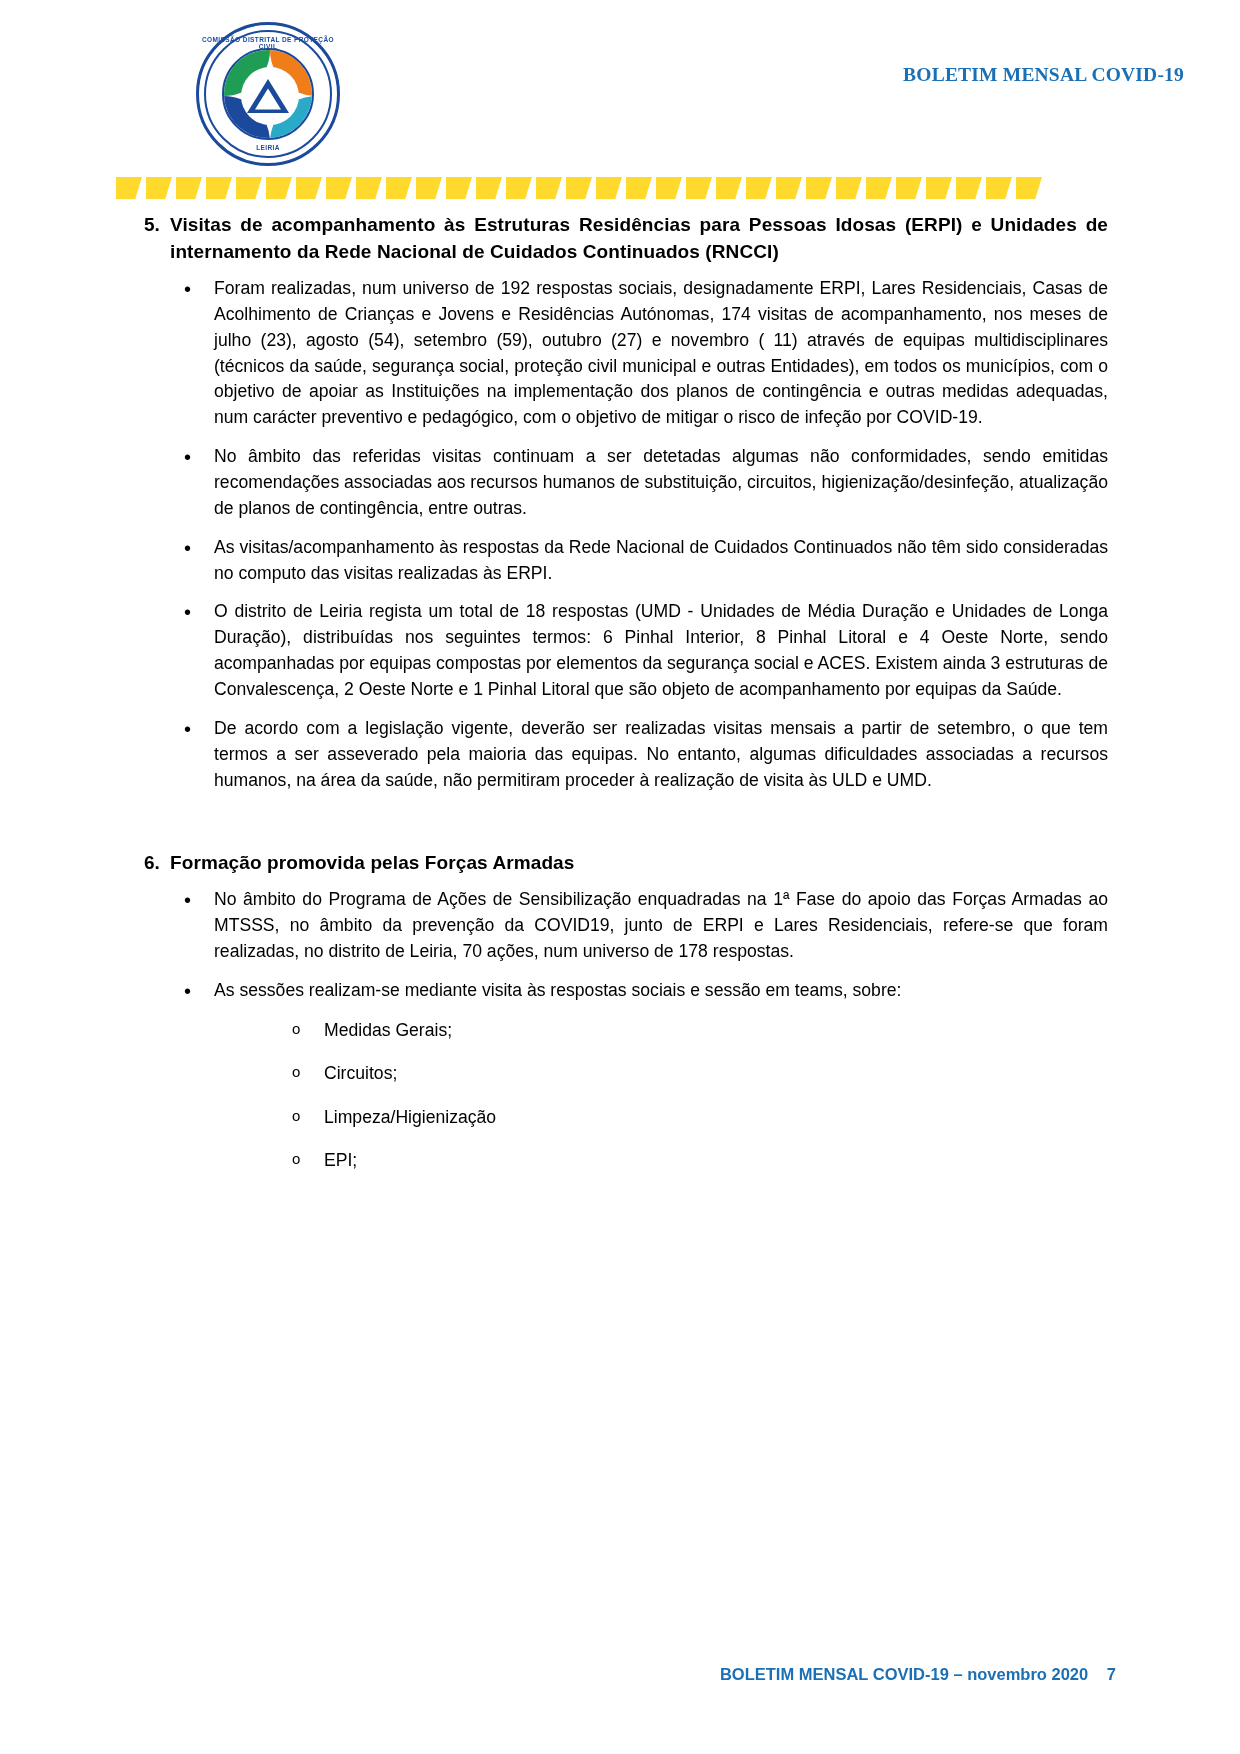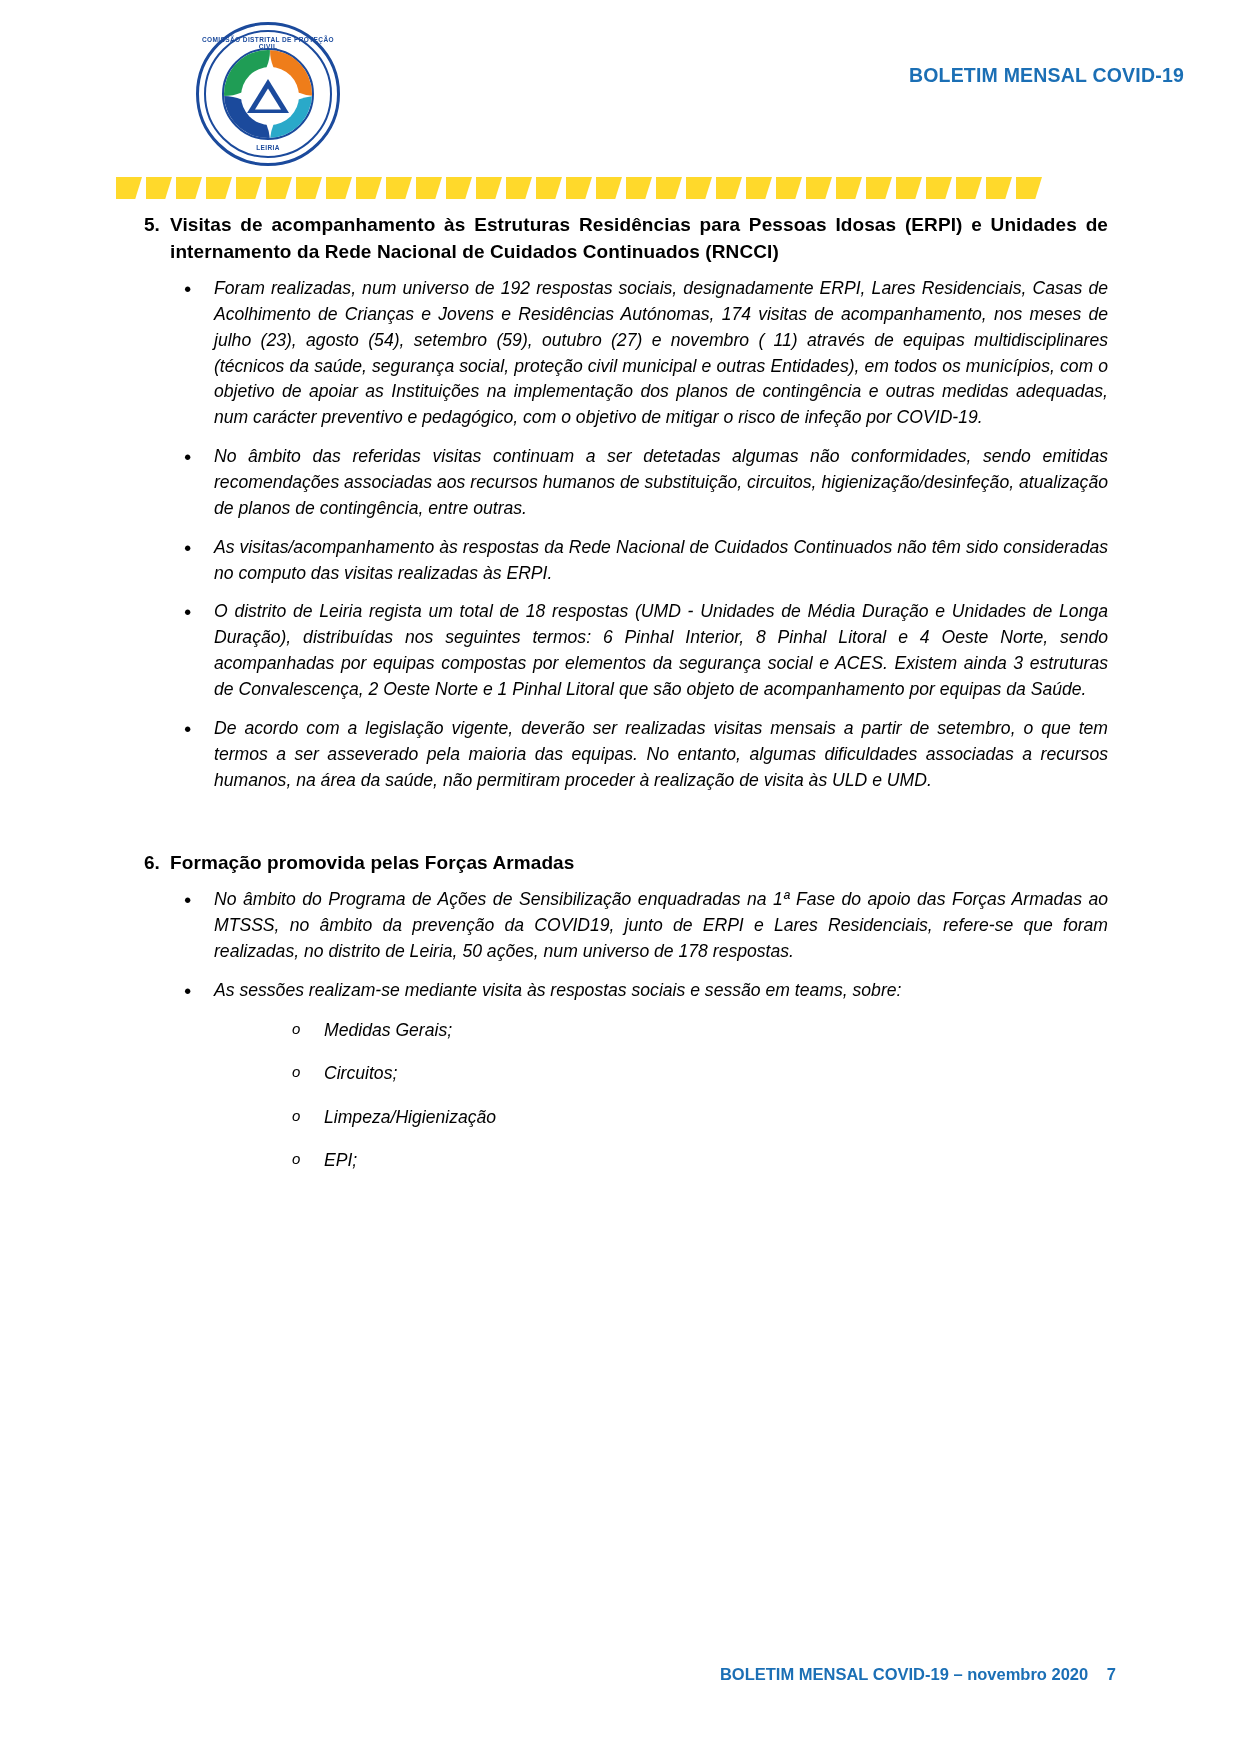--- a/index.html
+++ b/index.html
@@ -118,20 +118,21 @@
 
   .header-titles {
     position: absolute;
     right: 56px;
     top: 58px;
     color: #1b6fb5;
     font-weight: bold;
     font-size: 19.5px;
     letter-spacing: .2px;
     line-height: 1.75;
+    font-family: Liberation Serif, serif;
   }
 
   
   .chevron-strip {
     position: absolute;
     left: 116px;
     top: 177px;
     width: 976px;
     height: 22px;
     display: flex;
@@ -174,21 +175,20 @@
   .section-title {
     flex: 1;
     text-align: justify;
     text-justify: inter-word;
   }
 
   ul.bullets {
     list-style: none;
     margin: 0 0 0 0;
     padding: 0 0 0 38px;
-    font-style: italic;
   }
   ul.bullets > li {
     position: relative;
     padding-left: 44px;
     margin-bottom: 13px;
     font-size: 17.6px;
     line-height: 1.47;
     text-align: justify;
     text-justify: inter-word;
   }
@@ -315,21 +315,21 @@
   </div>
 
   <div class="gap-between-sections"></div>
 
   <div class="section">
     <div class="section-heading">
       <div class="section-num">6.</div>
       <div class="section-title">Formação promovida pelas Forças Armadas</div>
     </div>
     <ul class="bullets">
-      <li>No âmbito do Programa de Ações de Sensibilização enquadradas na 1ª Fase do apoio das Forças Armadas ao MTSSS, no âmbito da prevenção da COVID19, junto de ERPI e Lares Residenciais, refere-se que foram realizadas, no distrito de Leiria, 50 ações, num universo de 178 respostas.</li>
+      <li>No âmbito do Programa de Ações de Sensibilização enquadradas na 1ª Fase do apoio das Forças Armadas ao MTSSS, no âmbito da prevenção da COVID19, junto de ERPI e Lares Residenciais, refere-se que foram realizadas, no distrito de Leiria, 70 ações, num universo de 178 respostas.</li>
       <li>
         <span>As sessões realizam-se mediante visita às respostas sociais e sessão em teams, sobre:</span>
         <ul class="subbullets">
           <li>Medidas Gerais;</li>
           <li>Circuitos;</li>
           <li>Limpeza/Higienização</li>
           <li>EPI;</li>
         </ul>
       </li>
     </ul>

